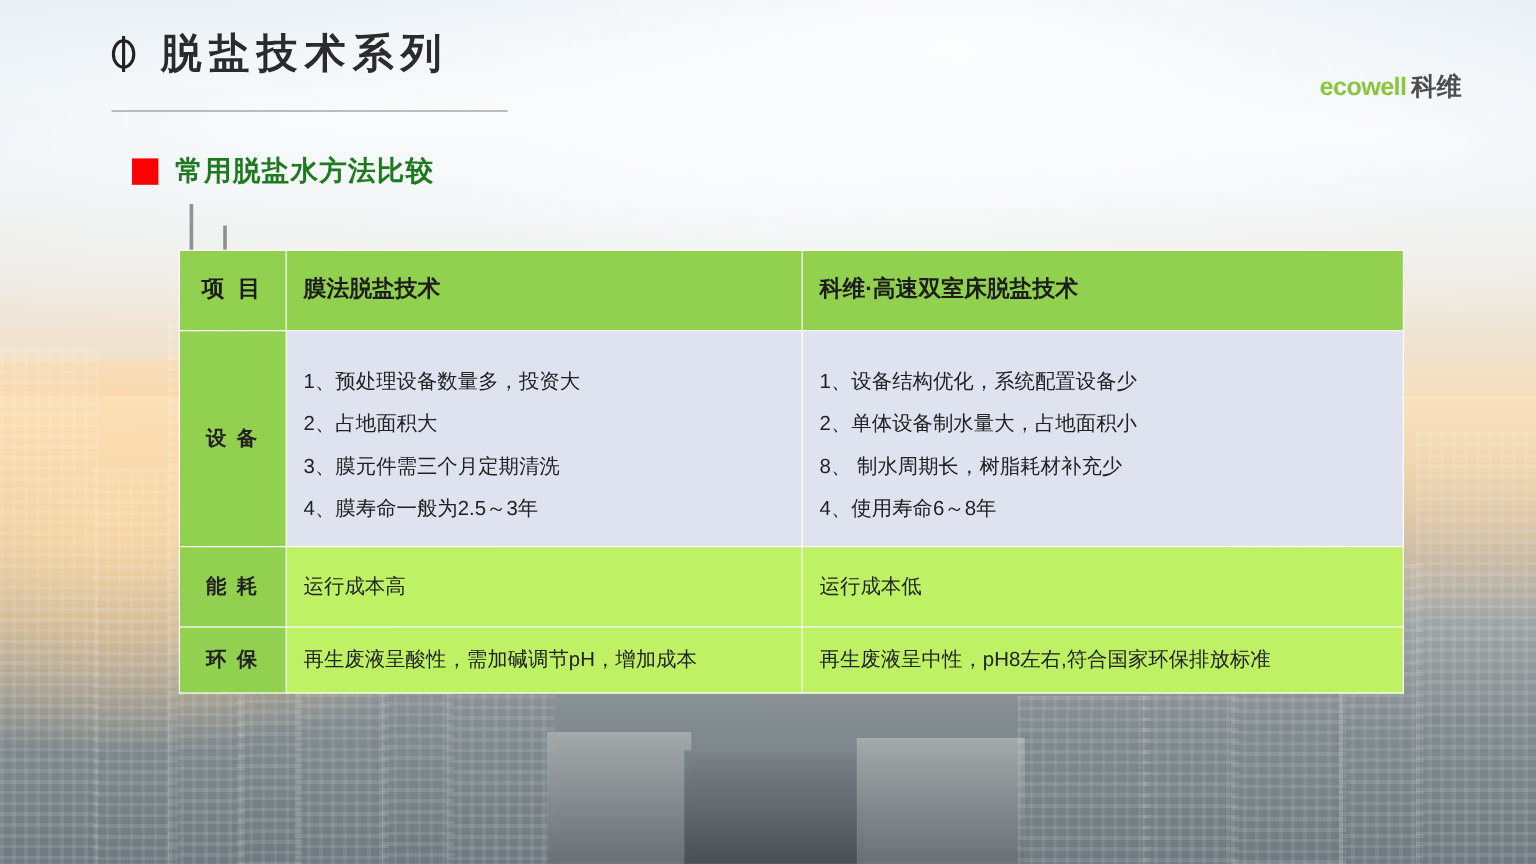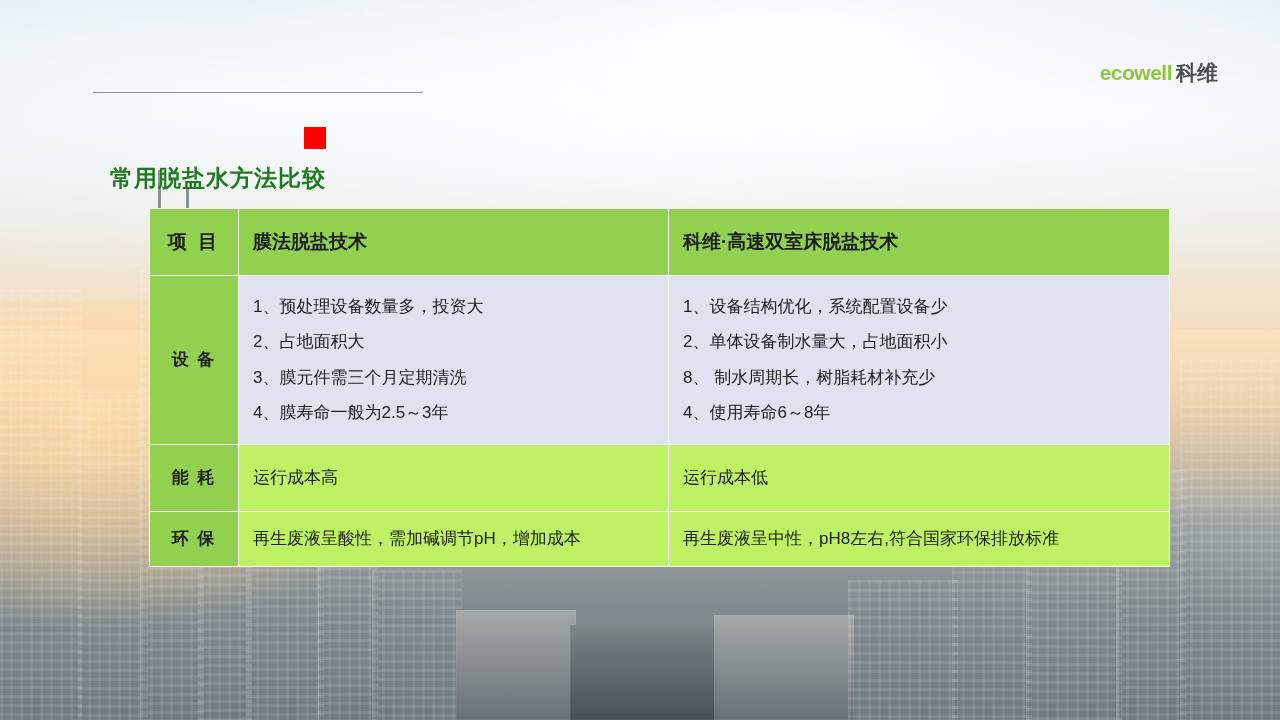--- a/index.html
+++ b/index.html
@@ -137,23 +137,22 @@
     color: #4d4d4d;
     line-height: 1;
   }
 
   
   .section-row {
     position: absolute;
     left: 110px;
     top: 127px;
     display: flex;
-    align-items: flex-end;
+    align-items: center;
     gap: 14px;
-    flex-direction: column;
   }
   .section-bullet {
     width: 22px;
     height: 22px;
     background: #ff0000;
   }
   .section-title {
     font-size: 23px;
     font-weight: bold;
     color: #1f7a1f;
@@ -208,21 +207,21 @@
   }
   td.val {
     background: #dfe3f0;
   }
   td.val.light {
     background: #bef264;
   }
   tr.row-water td { height: 40px; }
   tr.row-energy td { height: 46px; }
   tr.row-equip td.val {
-    padding-top: 16px;
+    padding-top: 27px;
     padding-bottom: 16px;
     margin-left: 24px;
   }
   .li {
     display: block;
     margin: 9px 0;
     white-space: nowrap;
   }
   .li:first-child { margin-top: 2px; }
   .li:last-child { margin-bottom: 2px; }
@@ -256,20 +255,29 @@
     <div class="bld" style="left:570px; width:150px; height:95px;"></div>
     <div class="bld lite" style="left:714px; width:140px; height:105px;"></div>
     <div class="bld win" style="left:848px; width:110px; height:140px;"></div>
     <div class="bld lite win" style="left:952px; width:80px; height:230px;"></div>
     <div class="bld win" style="left:1026px; width:96px; height:300px;"></div>
     <div class="bld lite win" style="left:1116px; width:70px; height:250px;"></div>
     <div class="bld win" style="left:1180px; width:110px; height:360px;"></div>
   </div>
   <div class="wash"></div>
 
+  <div class="title-row">
+    <span class="title-mark">
+      <svg width="26" height="34" viewBox="0 0 26 34">
+        <ellipse cx="13" cy="17" rx="8.5" ry="11" fill="none" stroke="#222" stroke-width="2.6"></ellipse>
+        <line x1="13" y1="2" x2="13" y2="32" stroke="#222" stroke-width="2.6"></line>
+      </svg>
+    </span>
+    <span class="slide-title">脱盐技术系列</span>
+  </div>
   <div class="title-rule"></div>
 
   <div class="logo">
     <span class="logo-eco">ecowell</span>
     <span class="logo-cn">科维</span>
   </div>
 
   <div class="section-row">
     <span class="section-bullet"></span>
     <span class="section-title">常用脱盐水方法比较</span>

